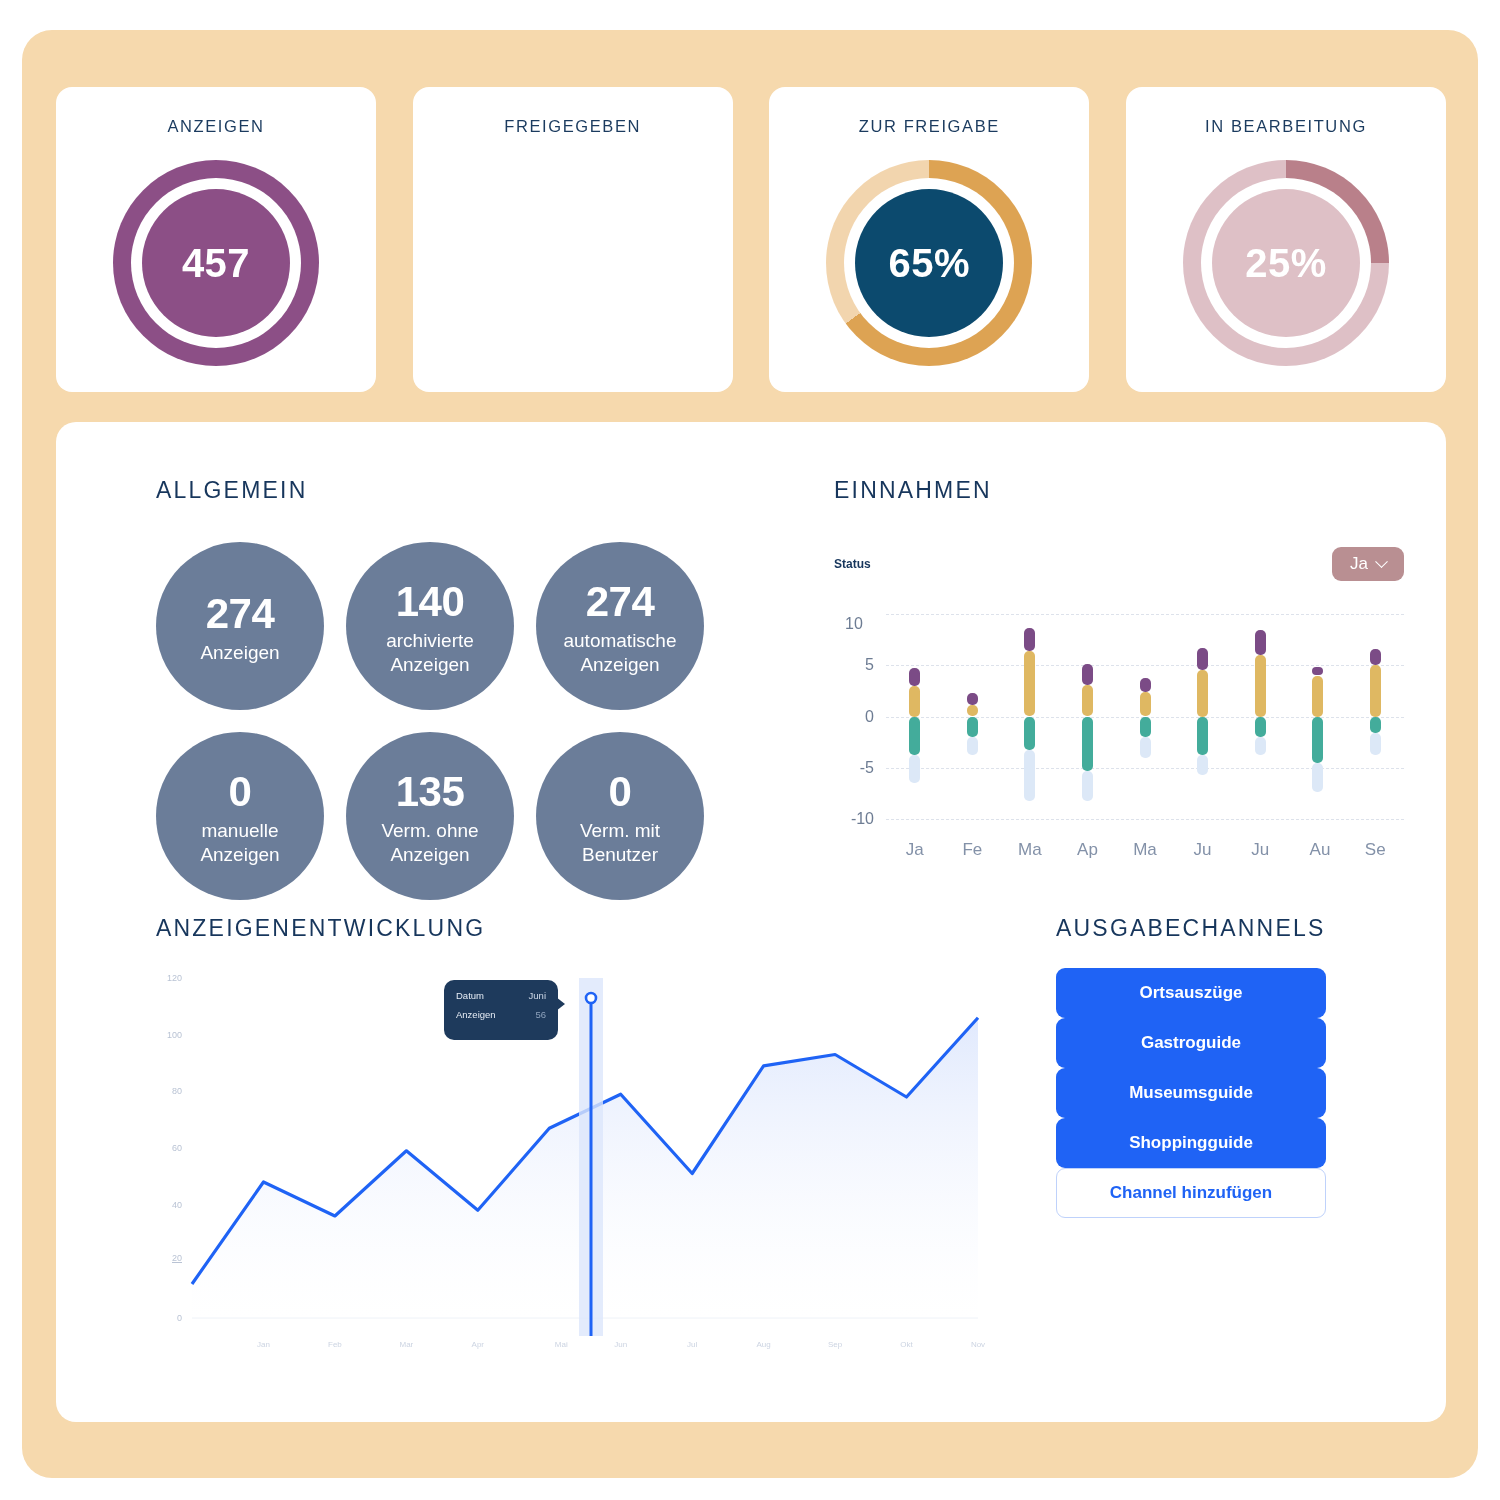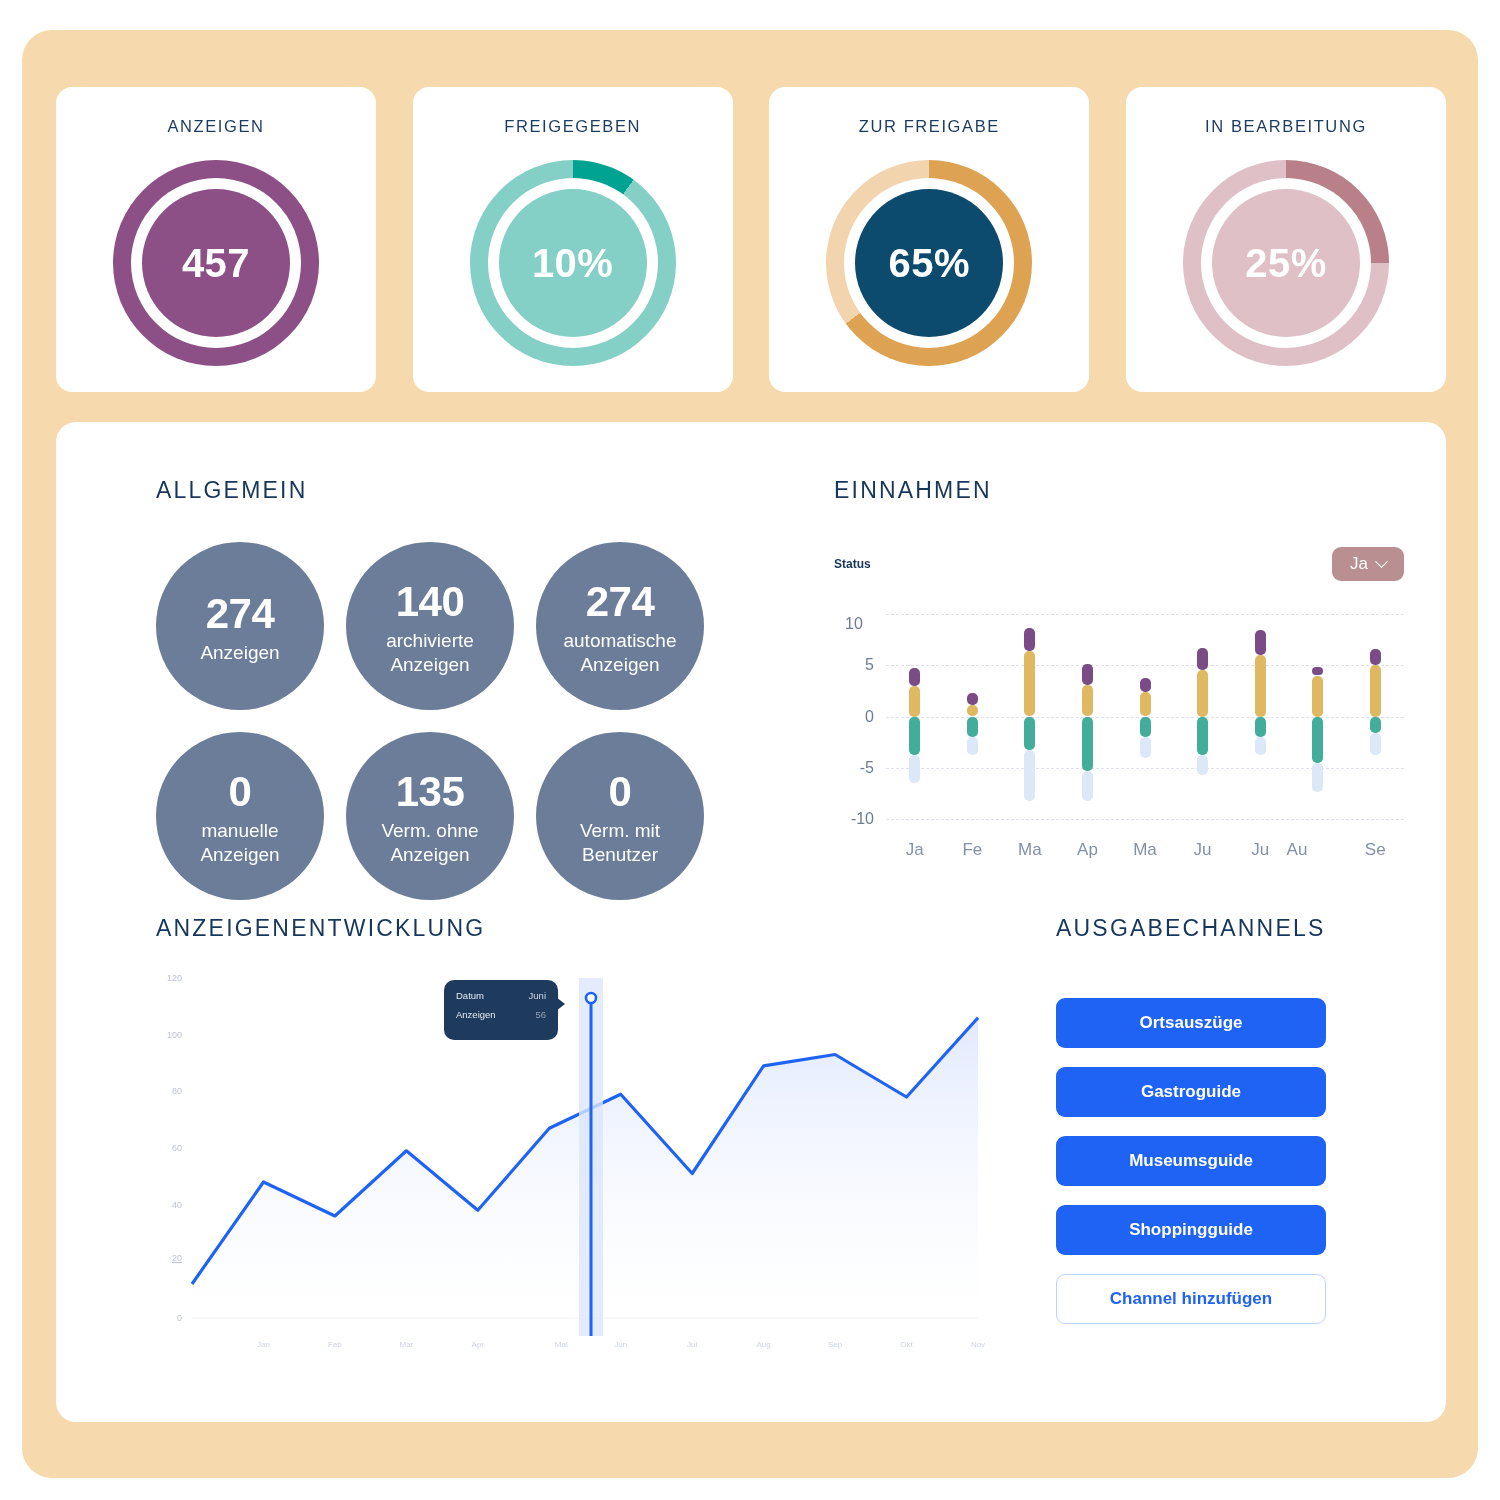--- a/index.html
+++ b/index.html
@@ -305,24 +305,23 @@
 
   
   #channels-block {
     position: absolute;
     left: 1000px;
     top: 493px;
     width: 300px;
   }
 
   #channels-list {
-    margin-top: 56px;
+    margin-top: 26px;
     display: flex;
     flex-direction: column;
-    gap: 19px;
   }
 
   .channel-btn {
     width: 270px;
     height: 50px;
     border-radius: 9px;
     background: #1f63f5;
     color: #ffffff;
     font-size: 17px;
     font-weight: 700;
@@ -350,27 +349,20 @@
         <div class="donut-ring" id="ring0" style="background: conic-gradient(rgb(140, 79, 134) 0deg, rgb(140, 79, 134) 360deg, rgb(140, 79, 134) 360deg, rgb(140, 79, 134) 360deg);"></div>
         <div class="donut-gap"></div>
         <div class="donut-core" id="core0" style="background: rgb(140, 79, 134);">
           <span class="donut-value">457</span>
         </div>
       </div>
     </div>
 
     <div class="kpi-card">
       <div class="kpi-title">FREIGEGEBEN</div>
-      <div class="donut-wrap">
-        <div class="donut-ring" id="ring1" style="background: conic-gradient(rgb(0, 163, 145) 0deg, rgb(0, 163, 145) 36deg, rgb(132, 207, 198) 36deg, rgb(132, 207, 198) 360deg);"></div>
-        <div class="donut-gap"></div>
-        <div class="donut-core" id="core1" style="background: rgb(132, 207, 198);">
-          <span class="donut-value">10%</span>
-        </div>
-      </div>
     </div>
 
     <div class="kpi-card">
       <div class="kpi-title">ZUR FREIGABE</div>
       <div class="donut-wrap">
         <div class="donut-ring" id="ring2" style="background: conic-gradient(rgb(221, 163, 83) 0deg, rgb(221, 163, 83) 234deg, rgb(242, 213, 174) 234deg, rgb(242, 213, 174) 360deg);"></div>
         <div class="donut-gap"></div>
         <div class="donut-core" id="core2" style="background: #0c4a6e;">
           <span class="donut-value">65%</span>
         </div>
@@ -478,21 +470,21 @@
           <div class="bar-xtick" style="left: 368.556px;">Ju</div>
           <div class="bar-seg" style="top: 133px; height: 18.45px; left: 420.611px; background: rgb(220, 232, 247); position: absolute; border-radius: 5px;"></div>
           <div class="bar-seg" style="top: 112.5px; height: 20.5px; left: 420.611px; background: rgb(67, 172, 155); position: absolute; border-radius: 5px;"></div>
           <div class="bar-seg" style="top: 51px; height: 61.5px; left: 420.611px; background: rgb(223, 184, 98); position: absolute; border-radius: 5px;"></div>
           <div class="bar-seg" style="top: 26.4px; height: 24.6px; left: 420.611px; background: rgb(123, 75, 134); position: absolute; border-radius: 5px;"></div>
           <div class="bar-xtick" style="left: 426.111px;">Ju</div>
           <div class="bar-seg" style="top: 158.625px; height: 29.725px; left: 478.167px; background: rgb(220, 232, 247); position: absolute; border-radius: 5px;"></div>
           <div class="bar-seg" style="top: 112.5px; height: 46.125px; left: 478.167px; background: rgb(67, 172, 155); position: absolute; border-radius: 5px;"></div>
           <div class="bar-seg" style="top: 71.5px; height: 41px; left: 478.167px; background: rgb(223, 184, 98); position: absolute; border-radius: 5px;"></div>
           <div class="bar-seg" style="top: 63.3px; height: 8.2px; left: 478.167px; background: rgb(123, 75, 134); position: absolute; border-radius: 5px;"></div>
-          <div class="bar-xtick" style="left: 463px;">Au</div>
+          <div class="bar-xtick" style="left: 486px;">Au</div>
           <div class="bar-seg" style="top: 128.9px; height: 22.55px; left: 535.722px; background: rgb(220, 232, 247); position: absolute; border-radius: 5px;"></div>
           <div class="bar-seg" style="top: 112.5px; height: 16.4px; left: 535.722px; background: rgb(67, 172, 155); position: absolute; border-radius: 5px;"></div>
           <div class="bar-seg" style="top: 61.25px; height: 51.25px; left: 535.722px; background: rgb(223, 184, 98); position: absolute; border-radius: 5px;"></div>
           <div class="bar-seg" style="top: 44.85px; height: 16.4px; left: 535.722px; background: rgb(123, 75, 134); position: absolute; border-radius: 5px;"></div>
           <div class="bar-xtick" style="left: 541.222px;">Se</div>
         </div>
     </div>
 
     <div id="entwicklung-block">
       <div class="section-title">ANZEIGENENTWICKLUNG</div>

